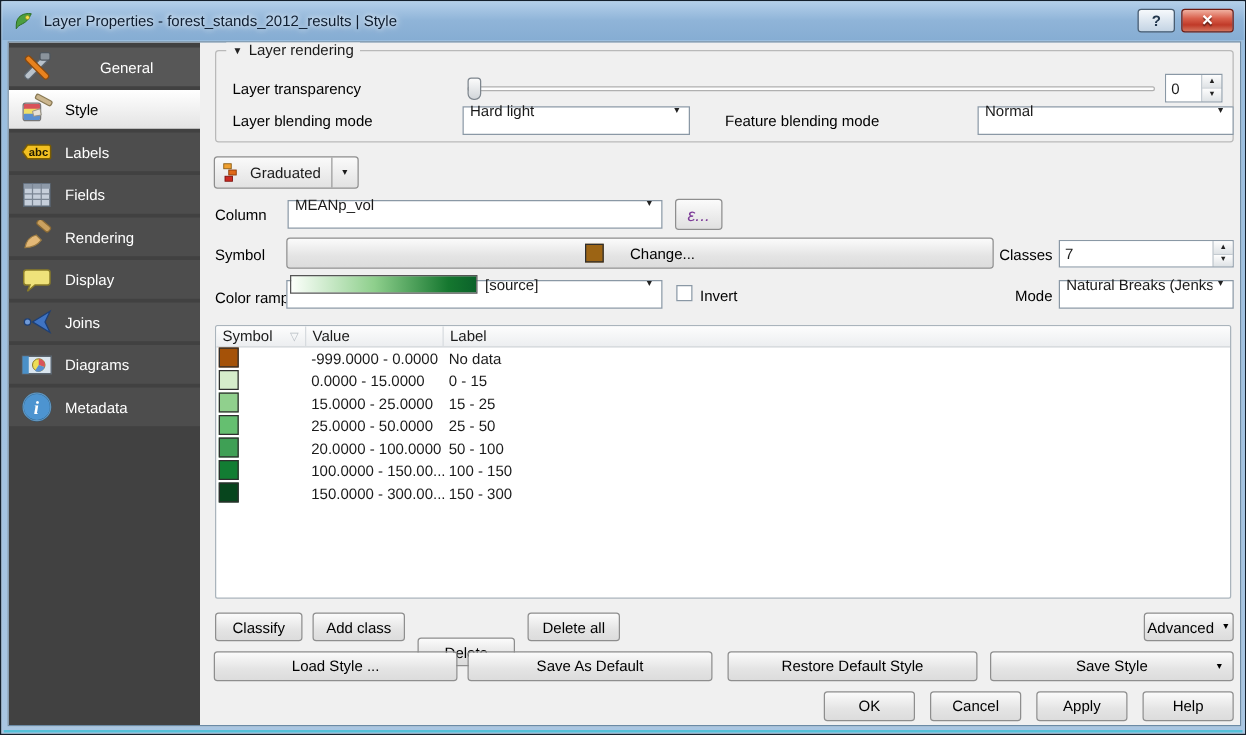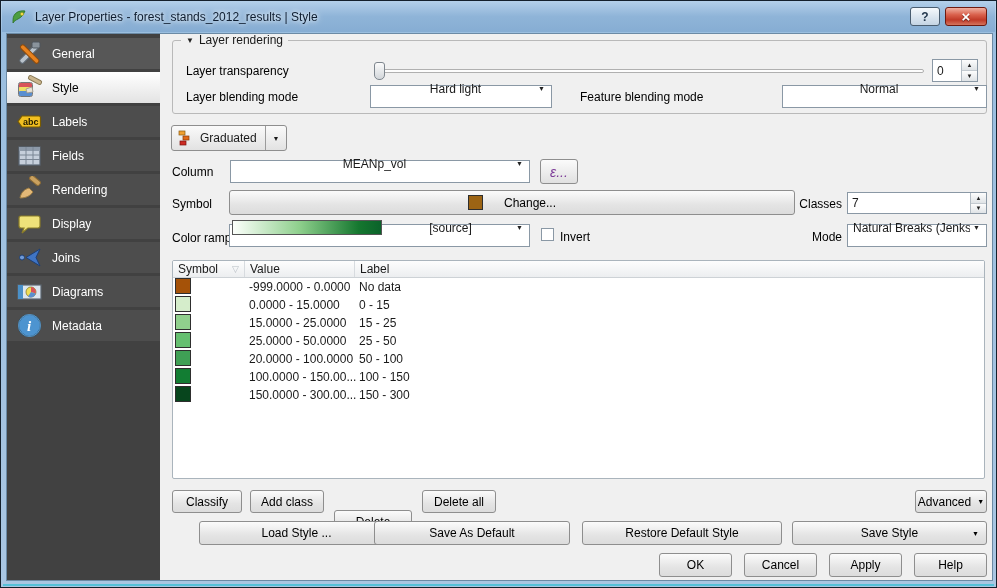--- a/index.html
+++ b/index.html
@@ -16,21 +16,21 @@
   .tb-btn { height:19px; border:1px solid #4a5d70; border-radius:3px; display:flex; align-items:center; justify-content:center; font-weight:bold; }
   .btn-help { width:30px; background:linear-gradient(#f6f9fc,#dfe8f1 45%,#c4d4e4); color:#23374d; margin-right:5px; }
   .btn-close { width:42px; background:linear-gradient(#f0b0a0,#d9604c 40%,#c03a28 70%,#d4745e); border-color:#6e1a10; color:#fff; text-shadow:0 1px 1px rgba(0,0,0,.5); }
 
   
   .client { position:absolute; left:5px; top:32px; width:987px; height:548px; background:#f0f0f0; border:1px solid #6b8aa5; overflow:hidden; }
 
   
   .sidebar { position:absolute; left:0; top:0; bottom:0; width:153px; background:#414141; }
   .side-item { position:relative; height:31px; margin:0 0 3px 0; display:flex; align-items:center; background:#4d4d4d; color:#fff; cursor:pointer; }
-  .side-item:first-child { margin-top:4px; background:#575757; }
+  .side-item:first-child { margin-top:4px; background:#575757;gap:28px; }
   .side-item.selected { background:linear-gradient(#ffffff,#e3e3e3); color:#000; }
   .side-icon { width:27px; height:27px; margin-left:9px; flex:0 0 auto; }
   .side-label { margin-left:9px; }
 
   
   .content { position:absolute; left:153px; top:0; right:0; bottom:0; }
   .lbl { position:absolute; white-space:nowrap; color:#000; }
 
   
   .groupbox { position:absolute; left:12px; top:6px; width:815px; height:74px; border:1px solid #b9b9b9; border-radius:3px; }
@@ -43,21 +43,21 @@
   .slider .handle { position:absolute; left:0; top:0; width:11px; height:18px; background:linear-gradient(#fbfbfb,#d2d6da); border:1px solid #7e868e; border-radius:3px 3px 5px 5px; }
 
   
   .spinbox { position:absolute; display:flex; border:1px solid #8a98a5; background:#fff; }
   .spin-val { flex:1; padding:2px 4px; background:#fff; display:flex; align-items:center; }
   .spin-btns { width:16px; display:flex; flex-direction:column; border-left:1px solid #b3bcc4; }
   .spin-up,.spin-dn { flex:1; display:flex; align-items:center; justify-content:center; font-size:6px; color:#222; background:linear-gradient(#fdfdfd,#dfe3e6); }
   .spin-up { border-bottom:1px solid #c3cad0; }
 
   
-  .combo { position:absolute; display:flex; align-items:center; background:#fff; border:1px solid #8a98a5; padding:0 3px 16px 5px;text-align:center; }
+  .combo { position:absolute; display:flex; align-items:center; background:#fff; border:1px solid #8a98a5; padding:0 3px 16px 5px; }
   .combo .grow { flex:1; white-space:nowrap; overflow:hidden; }
   .combo-arrow { font-size:7px; color:#222; padding:0 3px; }
 
   
   .btncombo { position:absolute; display:flex; align-items:stretch; background:linear-gradient(#fafafa,#e2e2e2); border:1px solid #8e8e8e; border-radius:3px; }
   .btncombo .bc-main { display:flex; align-items:center; gap:6px; padding:0 8px 0 6px; }
   .btncombo .bc-arrow { width:24px; border-left:1px solid #9b9b9b; display:flex; align-items:center; justify-content:center; font-size:7px; }
 
   
   .pbtn { position:absolute; display:flex; align-items:center; justify-content:center; background:linear-gradient(#fbfbfb,#e4e4e4 60%,#dcdcdc); border:1px solid #8e8e8e; border-radius:3px; color:#000; cursor:pointer; white-space:nowrap; }
@@ -340,21 +340,21 @@
           <span>Delete</span>
         </div>
       <div class="pbtn" style="left:262px; top:456px; width:74px; height:23px;">
           <span>Delete all</span>
         </div>
       <div class="pbtn" style="left:755px; top:456px; width:72px; height:23px;">
         <span>Advanced</span>
         <span class="menu-arrow">▼</span>
       </div>
 
-      <div class="pbtn" style="left:11px;  top:487px; width:195px; height:24px;margin-left:28px;">
+      <div class="pbtn" style="left:11px;  top:487px; width:195px; height:24px;">
           <span>Load Style ...</span>
         </div>
       <div class="pbtn" style="left:214px; top:487px; width:196px; height:24px;">
           <span>Save As Default</span>
         </div>
       <div class="pbtn menu-right" style="left:632px; top:487px; width:195px; height:24px;">
         <span>Save Style</span>
         <span class="menu-arrow">▼</span>
       </div>
       <div class="pbtn" style="left:422px; top:487px; width:200px; height:24px;">

